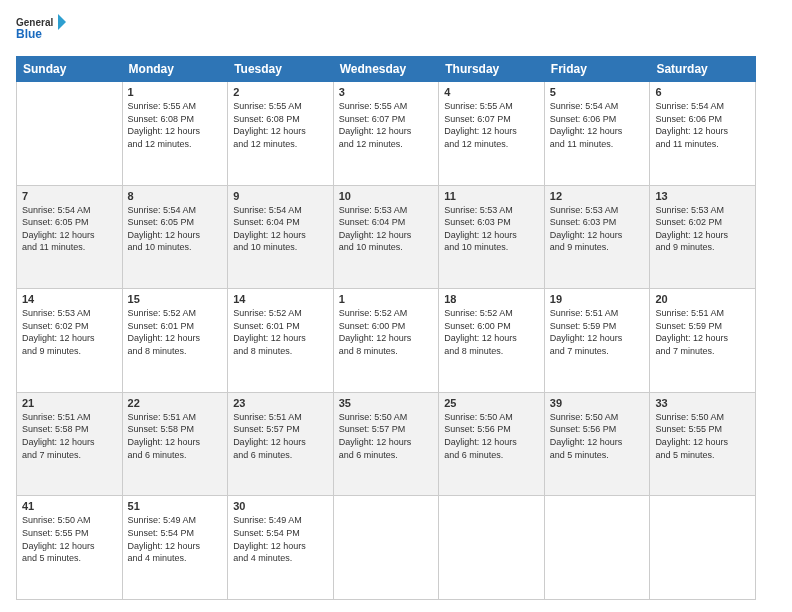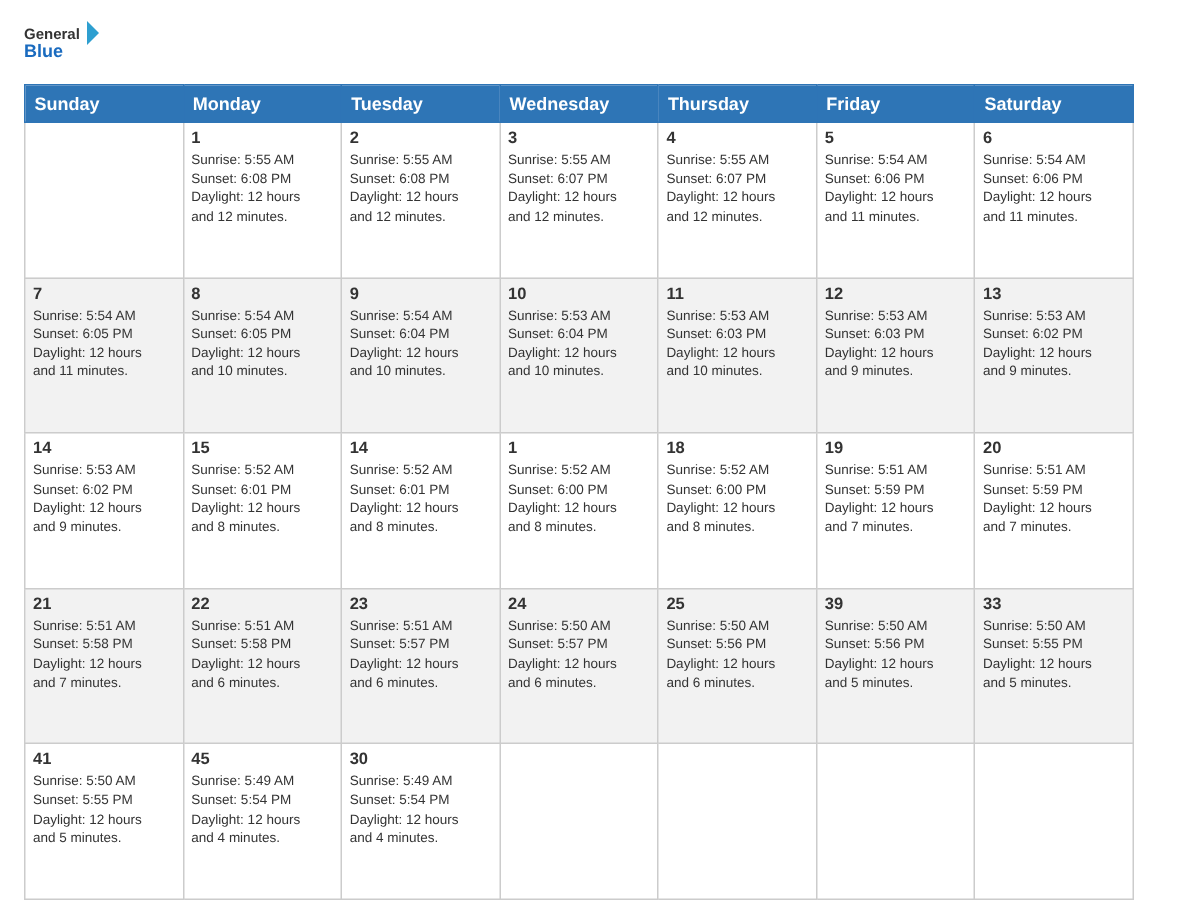--- a/index.html
+++ b/index.html
@@ -276,21 +276,21 @@
 and 6 minutes.</div>
           </td>
           <td>
             <span class="day-num">23</span>
             <div class="cell-info" style="white-space: pre-line;">Sunrise: 5:51 AM
 Sunset: 5:57 PM
 Daylight: 12 hours
 and 6 minutes.</div>
           </td>
           <td>
-            <span class="day-num">24</span>
+            <span class="day-num">35</span>
             <div class="cell-info" style="white-space: pre-line;">Sunrise: 5:50 AM
 Sunset: 5:57 PM
 Daylight: 12 hours
 and 6 minutes.</div>
           </td>
           <td>
             <span class="day-num">25</span>
             <div class="cell-info" style="white-space: pre-line;">Sunrise: 5:50 AM
 Sunset: 5:56 PM
 Daylight: 12 hours
@@ -313,21 +313,21 @@
         </tr>
         <tr>
           <td>
             <span class="day-num">41</span>
             <div class="cell-info" style="white-space: pre-line;">Sunrise: 5:50 AM
 Sunset: 5:55 PM
 Daylight: 12 hours
 and 5 minutes.</div>
           </td>
           <td>
-            <span class="day-num">45</span>
+            <span class="day-num">51</span>
             <div class="cell-info" style="white-space: pre-line;">Sunrise: 5:49 AM
 Sunset: 5:54 PM
 Daylight: 12 hours
 and 4 minutes.</div>
           </td>
           <td>
             <span class="day-num">30</span>
             <div class="cell-info" style="white-space: pre-line;">Sunrise: 5:49 AM
 Sunset: 5:54 PM
 Daylight: 12 hours

